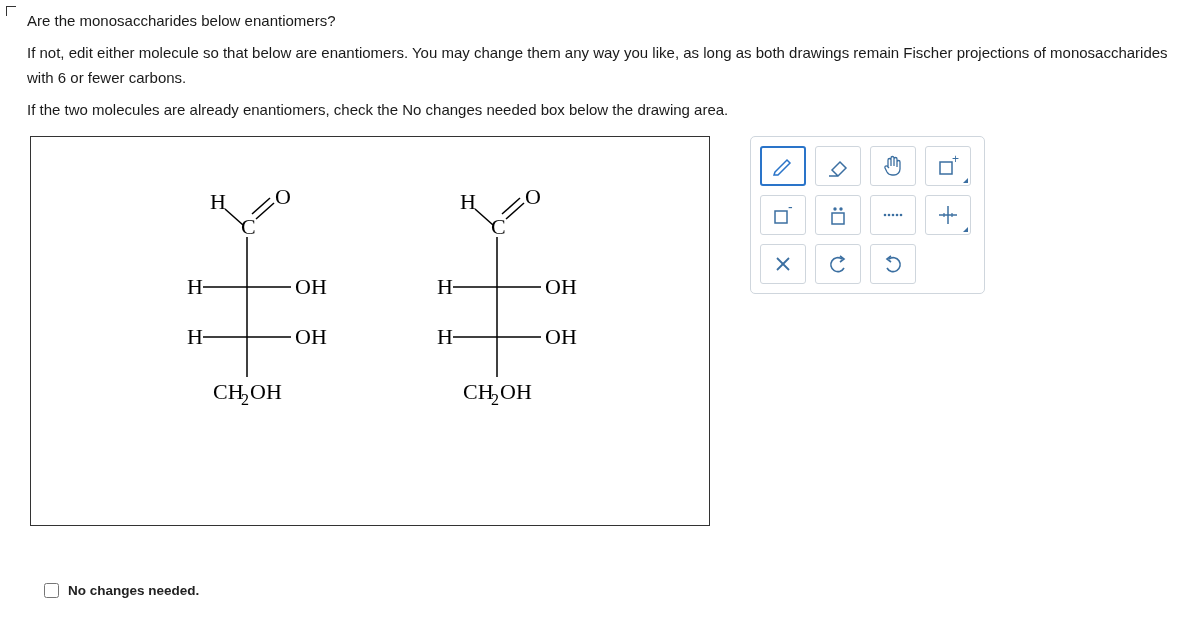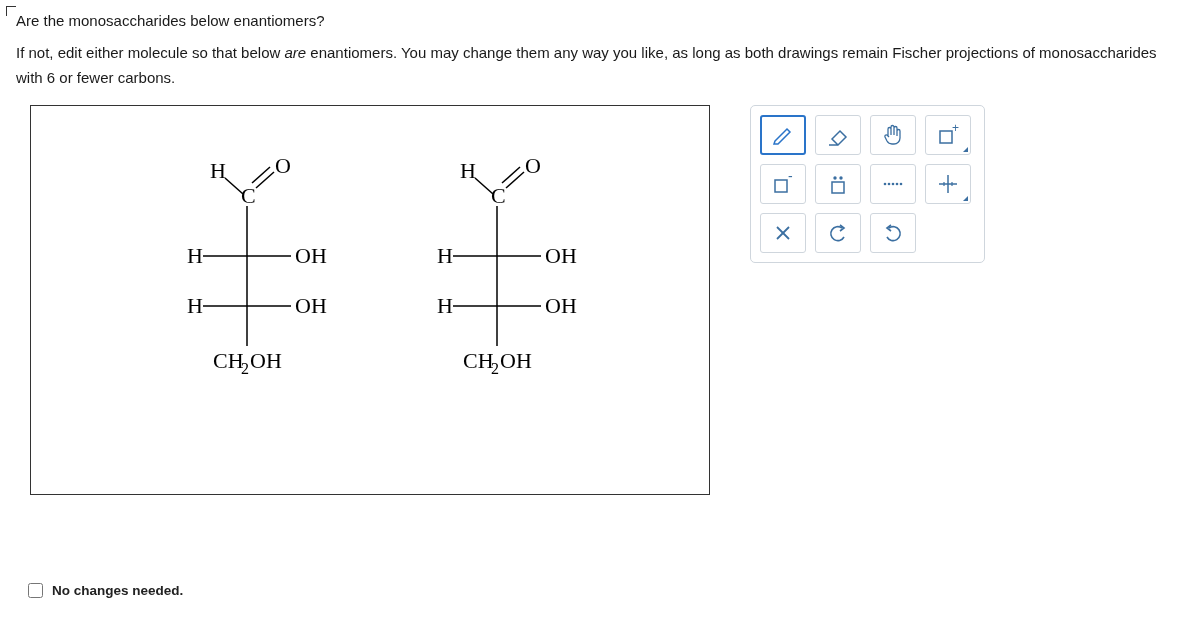--- a/index.html
+++ b/index.html
@@ -17,25 +17,25 @@
   .corner-bracket {
     position: absolute;
     top: 6px;
     left: 6px;
     width: 10px;
     height: 10px;
     border-top: 1px solid #333;
     border-left: 1px solid #333;
   }
   .question-area {
-    padding: 8px 30px 0 16px;
+    padding: 8px 30px 0 27px;
     line-height: 1.7;
   }
   .question-area p { margin: 0 0 6px 0; }
-  .italic { font-style: italic; }
+  .italic { }
   .main-row {
     display: flex;
     padding: 8px 30px 0 30px;
     gap: 40px;
   }
   .drawing-area {
     border: 1px solid #333;
     width: 680px;
     height: 390px;
     position: relative;
@@ -83,38 +83,41 @@
   .expand-triangle {
     position: absolute;
     bottom: 2px;
     right: 2px;
     width: 0; height: 0;
     border-left: 5px solid transparent;
     border-bottom: 5px solid #3b6fa1;
   }
   .no-changes {
     position: absolute;
-    left: 24px;
+    left: 40px;
     top: 580px;
     display: flex;
     align-items: center;
     gap: 6px;
   }
   .no-changes input { width: 15px; height: 15px; border-radius: 3px;}
   .no-changes label { font-weight: bold; font-size: 13.5px; color: #222; }
 </style>
 </head>
 <body>
 
 <div class="corner-bracket"></div>
 
 <div class="question-area">
   <p><span>Are the monosaccharides below enantiomers?</span></p>
   <p>
     <span>If not, edit either molecule so that below </span><span class="italic">are</span><span> enantiomers. You may change them any way you like, as long as both drawings remain Fischer projections of monosaccharides with 6 or fewer carbons.</span>
+  </p>
+  <p>
+    <span>If the two molecules are already enantiomers, check the </span><span class="italic">No changes needed</span><span> box below the drawing area.</span>
   </p>
 </div>
 
 <div class="main-row">
   <div class="drawing-area">
 
     <div class="molecule">
       <svg class="fischer" width="180" height="250">
 
         <line x1="70" y1="22" x2="88" y2="38" stroke="#000" stroke-width="1.5"></line>

